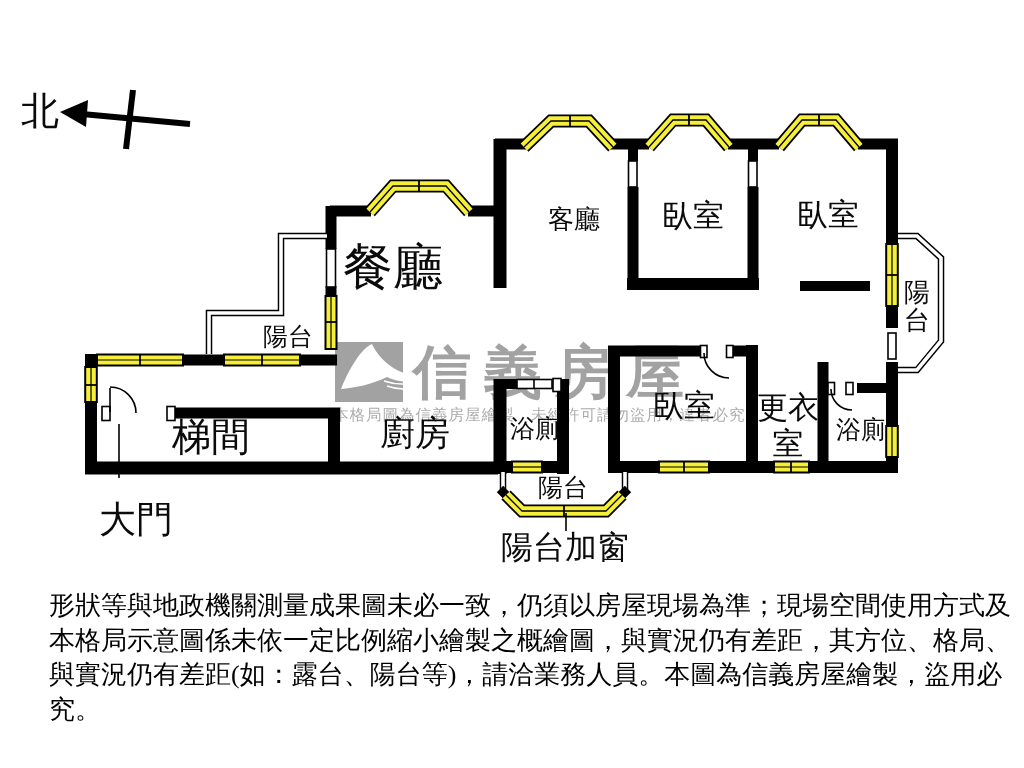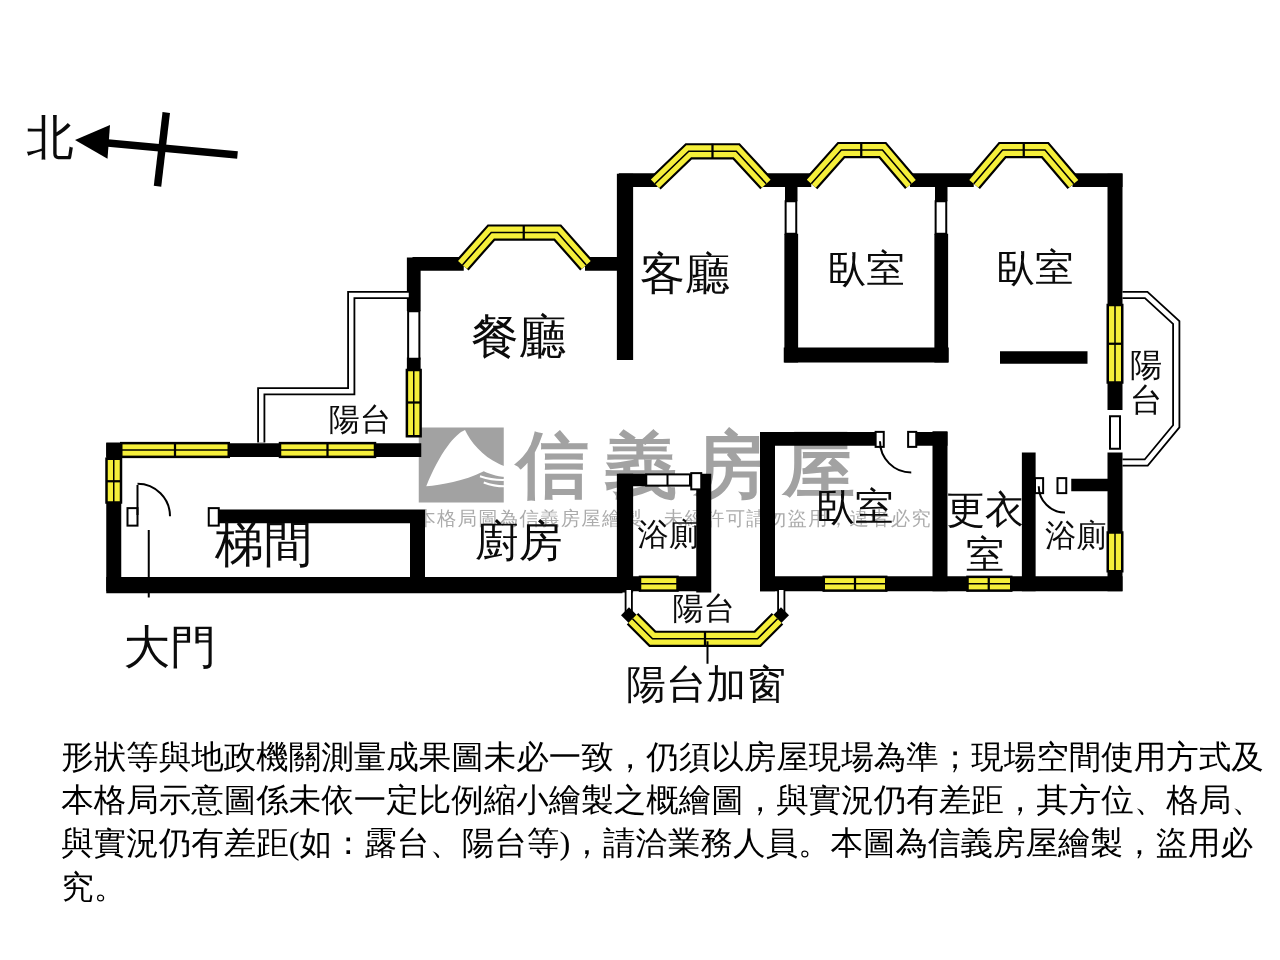--- a/index.html
+++ b/index.html
@@ -180,22 +180,22 @@
       <path class="thin" d="M831,389 A21,21 0 0 0 852,410"></path>
     </g>
 
     <g>
       <line class="thin" x1="119" y1="424" x2="119" y2="478"></line>
       <line class="thin" x1="566" y1="513" x2="566" y2="531"></line>
     </g>
   </svg>
 
   <div class="lbl" style="left:40px;top:112px;font-size:38px;">北</div>
-  <div class="lbl" style="left:415px;top:271px;font-size:38px;">餐廳</div>
-  <div class="lbl" style="left:548px;top:220px;font-size:36px;">客廳</div>
+  <div class="lbl" style="left:393px;top:271px;font-size:50px;font-family:Liberation Mono, monospace;">餐廳</div>
+  <div class="lbl" style="left:574px;top:220px;font-size:26px;">客廳</div>
   <div class="lbl" style="left:693px;top:216px;font-size:31px;">臥室</div>
   <div class="lbl" style="left:828px;top:215px;font-size:31px;">臥室</div>
   <div class="lbl" style="left:684px;top:406px;font-size:31px;">臥室</div>
   <div class="lbl" style="left:415px;top:434px;font-size:35px;">廚房</div>
   <div class="lbl" style="left:535px;top:429px;font-size:25px;">浴廁</div>
   <div class="lbl" style="left:861px;top:430px;font-size:25px;">浴廁</div>
   <div class="lbl" style="left:211px;top:437px;font-size:39px;">梯間</div>
   <div class="lbl" style="left:788px;top:426px;font-size:31px;line-height:36px;">更衣
 室</div>
   <div class="lbl" style="left:288px;top:337px;font-size:25px;">陽台</div>

